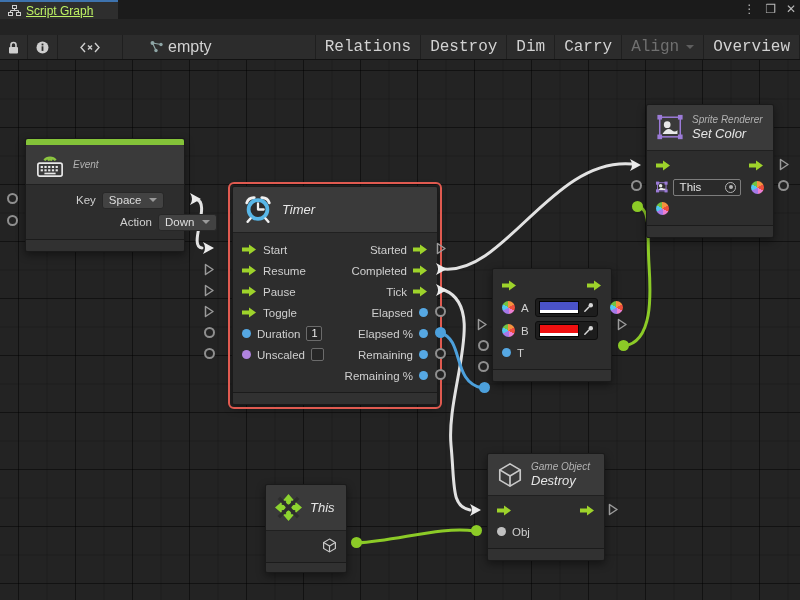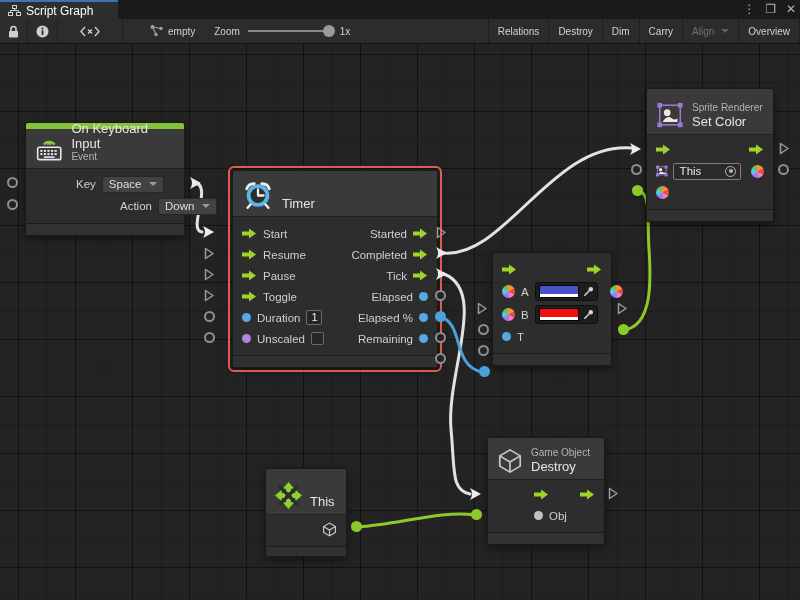--- a/index.html
+++ b/index.html
@@ -2,53 +2,53 @@
 <html><head>
 <meta charset="utf-8">
 <style>
   * { box-sizing: border-box; margin: 0; padding: 0; }
   html,body { width:800px; height:600px; overflow:hidden; background:#232323;
     font-family:"Liberation Sans", sans-serif; -webkit-font-smoothing:antialiased; }
 
   
   .titlebar { height:19px; background:#1b1b1b; display:flex; align-items:stretch; position:relative; }
   .tab { width:118px; background:#2e2e2e; border-top:2px solid #3e73ae; display:flex; align-items:center; gap:5px; padding:0 8px; }
-  .tab-label { color:#ffffff; font-size:12px; white-space:nowrap; }
+  .tab-label { color:#bef264; font-size:12px; white-space:nowrap;text-decoration:underline; }
   .winctl { position:absolute; right:4px; top:0; height:19px; display:flex; align-items:center; gap:10px; color:#b9b9b9; }
   .winctl span { font-size:12px; line-height:19px; cursor:default; }
 
   
-  .toolbar { height:25px; background:#2c2c2c; border-bottom:1px solid #121212; display:flex; align-items:stretch; color:#d2d2d2; font-size:10px; }
+  .toolbar { height:25px; background:#2c2c2c; border-bottom:1px solid #121212; display:flex; align-items:stretch; color:#d2d2d2; font-size:16px;margin-top:16px; }
   .tbtn { display:flex; align-items:center; padding:0 9px; border-right:1px solid #1f1f1f; gap:4px; white-space:nowrap; }
   .tbtn.icononly { padding:0 8px; }
   .tbtn.disabled { color:#707070; }
   .caret-down { width:0; height:0; border-left:4px solid transparent; border-right:4px solid transparent; border-top:4px solid #9a9a9a; margin-left:3px; }
   .tbtn.disabled .caret-down { border-top-color:#5e5e5e; }
   .zoomwrap { display:flex; align-items:center; gap:8px; padding:0 10px; border-right:1px solid #1f1f1f; }
   .slider-track { width:84px; height:2px; background:#8a8a8a; position:relative; }
   .slider-handle { position:absolute; right:-3px; top:-5px; width:12px; height:12px; border-radius:50%; background:#9a9a9a; }
   .spacer { flex:0 0 18px; }
-  .pushright { margin-left:auto; }
+  .pushright { margin-left:auto;font-family:Liberation Mono, monospace; }
 
   
   .canvas { position:relative; width:800px; height:556px; background-color:#232323;
     background-image:
       linear-gradient(rgba(0,0,0,.38) 1px, transparent 1px),
       linear-gradient(90deg, rgba(0,0,0,.38) 1px, transparent 1px),
       linear-gradient(rgba(0,0,0,.16) 1px, transparent 1px),
       linear-gradient(90deg, rgba(0,0,0,.16) 1px, transparent 1px);
     background-size:57px 57px, 57px 57px, 28.5px 28.5px, 28.5px 28.5px;
     background-position:18px 10px, 18px 10px, 18px 10px, 18px 10px;
     overflow:hidden; }
   svg.wires { position:absolute; left:0; top:0; z-index:1; }
 
   
   .node { position:absolute; z-index:2; background:#2d2d2d; border:1px solid #1a1a1a; border-radius:2px; box-shadow:0 3px 8px rgba(0,0,0,.45); }
   .node.selected { outline:2px solid #e05a50; outline-offset:2px; }
-  .nhead { background:#3a3a3a; border-bottom:1px solid #202020; display:flex; align-items:flex-end; gap:8px; padding:5px 9px; border-radius:2px 2px 0 0; }
+  .nhead { background:#3a3a3a; border-bottom:1px solid #202020; display:flex; align-items:center; gap:8px; padding:5px 9px; border-radius:2px 2px 0 0;font-style:italic; }
   .ntitle { color:#e6e6e6; font-size:13px; line-height:15px; }
   .nsub { color:#b2b2b2; font-size:10px; line-height:12px; }
   .nbody { padding:5px 0 3px 0; }
   .nrow { height:21px; display:flex; align-items:center; padding:0 9px; gap:6px; color:#cfcfcf; font-size:11.5px; }
   .nrow .grow { flex:1; }
   .nfoot { height:12px; background:#313131; border-top:1px solid #1b1b1b; margin-top:3px; border-radius:0 0 2px 2px; }
   .greenstrip { height:6px; background:#84c339; border-radius:2px 2px 0 0; }
   .rlabel { text-align:right; }
 
   
@@ -117,27 +117,20 @@
   </div>
   <div class="spacer"></div>
   <div class="tbtn" style="border-right:none;">
     <svg width="14" height="12" viewBox="0 0 14 12">
       <circle cx="2.5" cy="2" r="2" fill="#8fa6a6"></circle>
       <circle cx="11" cy="3.5" r="1.7" fill="#8fa6a6"></circle>
       <circle cx="6" cy="9.5" r="1.7" fill="#8fa6a6"></circle>
       <path d="M2.5 2 L11 3.5 M2.5 2 L6 9.5" stroke="#8fa6a6" stroke-width="1.2"></path>
     </svg>
     <span>empty</span>
-  </div>
-  <div class="zoomwrap" style="border-right:none;">
-    <span>Zoom</span>
-    <div class="slider-track">
-      <div class="slider-handle"></div>
-    </div>
-    <span>1x</span>
   </div>
   <div class="pushright" style="display:flex; align-items:stretch; border-left:1px solid #1f1f1f;">
     <div class="tbtn">
         <span>Relations</span>
       </div>
     <div class="tbtn">
         <span>Destroy</span>
       </div>
     <div class="tbtn">
         <span>Dim</span>
@@ -182,21 +175,20 @@
             <rect x="22" y="16" width="2.4" height="2.2"></rect>
           <rect x="6" y="19.6" width="2.4" height="2.2"></rect>
             <rect x="10" y="19.6" width="2.4" height="2.2"></rect>
             <rect x="14" y="19.6" width="2.4" height="2.2"></rect>
             <rect x="18" y="19.6" width="2.4" height="2.2"></rect>
             <rect x="22" y="19.6" width="2.4" height="2.2"></rect>
           <rect x="10" y="23.2" width="12" height="1.8"></rect>
         </g>
       </svg>
       <div>
-        <div class="ntitle">On Keyboard Input</div>
         <div class="nsub">Event</div>
       </div>
     </div>
     <div class="nbody" style="padding-top:4px;padding-left:35px;">
       <div class="nrow" style="height:22px;">
         <svg width="12" height="11" viewBox="0 0 12 11">
           <rect x="4" y="0.5" width="7.5" height="5.5" fill="#2d6fb8" stroke="#cfe0f5" stroke-width="0.9"></rect>
           <rect x="0.5" y="4.5" width="7.5" height="5.5" fill="#3f86d2" stroke="#cfe0f5" stroke-width="0.9"></rect>
         </svg>
         <span>Key</span>
@@ -285,20 +277,25 @@
         <span class="grow"></span>
         <span class="rlabel">Elapsed %</span>
         <span class="pdot dot-blue"></span>
       </div>
       <div class="nrow">
         <span class="pdot dot-purple"></span>
         <span>Unscaled</span>
         <span class="checkbox"></span>
         <span class="grow"></span>
         <span class="rlabel">Remaining</span>
+        <span class="pdot dot-blue"></span>
+      </div>
+      <div class="nrow">
+        <span class="grow"></span>
+        <span class="rlabel">Remaining %</span>
         <span class="pdot dot-blue"></span>
       </div>
     </div>
     <div class="nfoot"></div>
   </div>
 
   <div class="node" style="left:492px; top:208px; width:120px;">
     <div class="nbody" style="padding-top:6px;">
       <div class="nrow">
         <svg width="15" height="11" viewBox="0 0 15 11">
@@ -430,21 +427,21 @@
     <div class="nhead" style="height:42px;">
       <svg width="26" height="26" viewBox="0 0 28 28">
         <polygon points="14,2 25,8.5 25,19.5 14,26 3,19.5 3,8.5" fill="none" stroke="#c9c9c9" stroke-width="1.8"></polygon>
         <path d="M3,8.5 L14,15 L25,8.5 M14,15 L14,26" fill="none" stroke="#c9c9c9" stroke-width="1.8"></path>
       </svg>
       <div>
         <div class="nsub">Game Object</div>
         <div class="ntitle">Destroy</div>
       </div>
     </div>
-    <div class="nbody" style="padding-top:4px;padding-left:37px;">
+    <div class="nbody" style="padding-top:4px;">
       <div class="nrow">
         <svg width="15" height="11" viewBox="0 0 15 11">
             <path d="M0,3.5 H7 V0.5 L14,5.5 L7,10.5 V7.5 H0 Z" fill="#9ed32b"></path>
           </svg>
         <span class="grow"></span>
         <svg width="15" height="11" viewBox="0 0 15 11">
             <path d="M0,3.5 H7 V0.5 L14,5.5 L7,10.5 V7.5 H0 Z" fill="#9ed32b"></path>
           </svg>
       </div>
       <div class="nrow">

